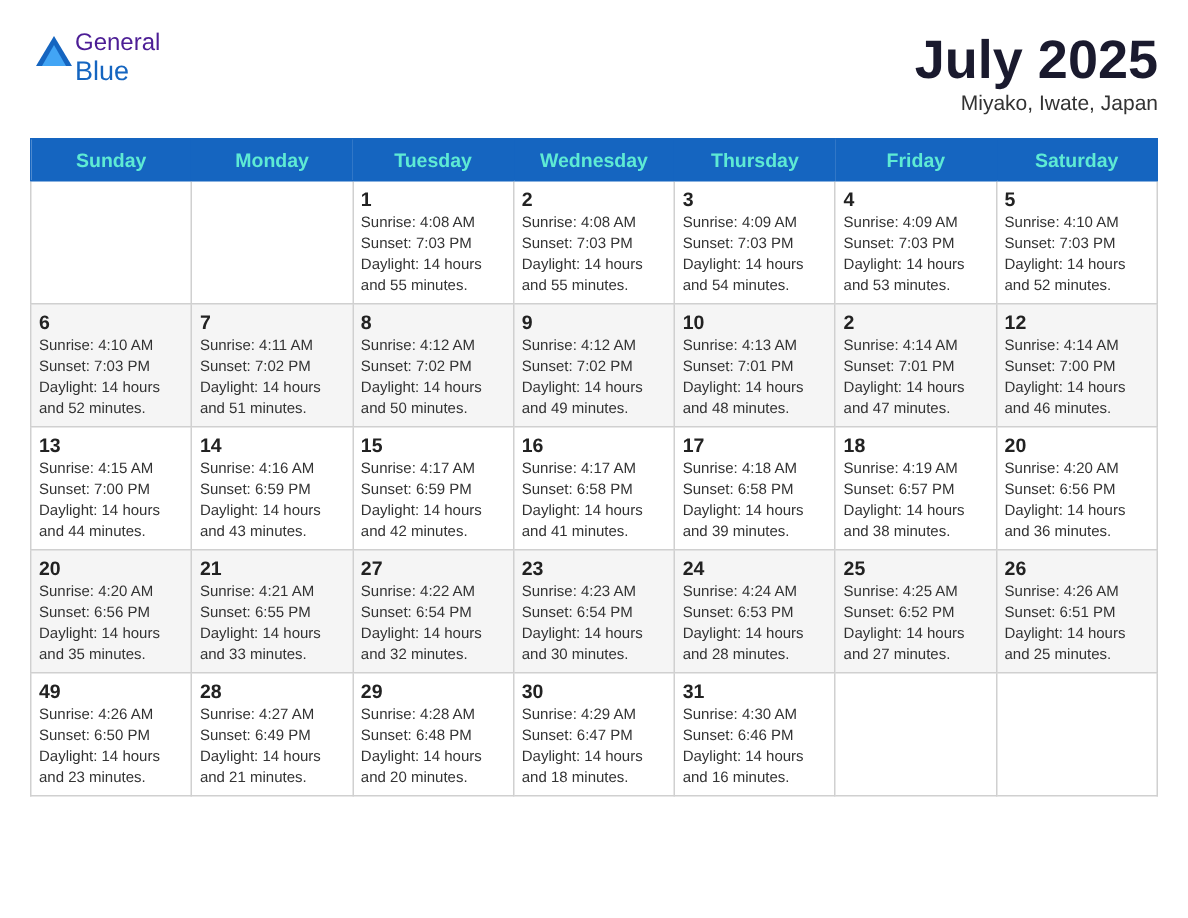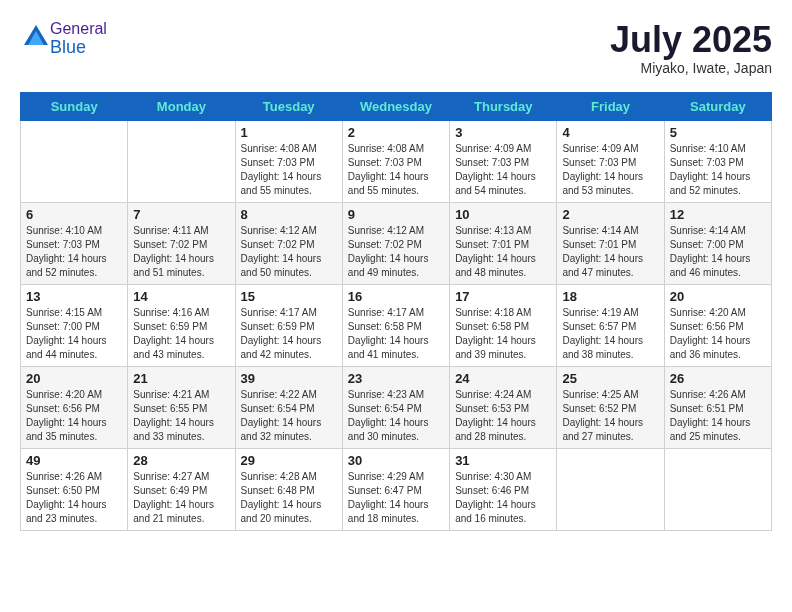--- a/index.html
+++ b/index.html
@@ -258,21 +258,21 @@
           Sunrise: 4:20 AM<br>Sunset: 6:56 PM<br>Daylight: 14 hours and 35 minutes.
         </div>
       </td>
         <td>
         <span class="day-number">21</span>
         <div class="cell-text">
           Sunrise: 4:21 AM<br>Sunset: 6:55 PM<br>Daylight: 14 hours and 33 minutes.
         </div>
       </td>
         <td>
-        <span class="day-number">39</span>
+        <span class="day-number">27</span>
         <div class="cell-text">
           Sunrise: 4:22 AM<br>Sunset: 6:54 PM<br>Daylight: 14 hours and 32 minutes.
         </div>
       </td>
         <td>
         <span class="day-number">23</span>
         <div class="cell-text">
           Sunrise: 4:23 AM<br>Sunset: 6:54 PM<br>Daylight: 14 hours and 30 minutes.
         </div>
       </td>

